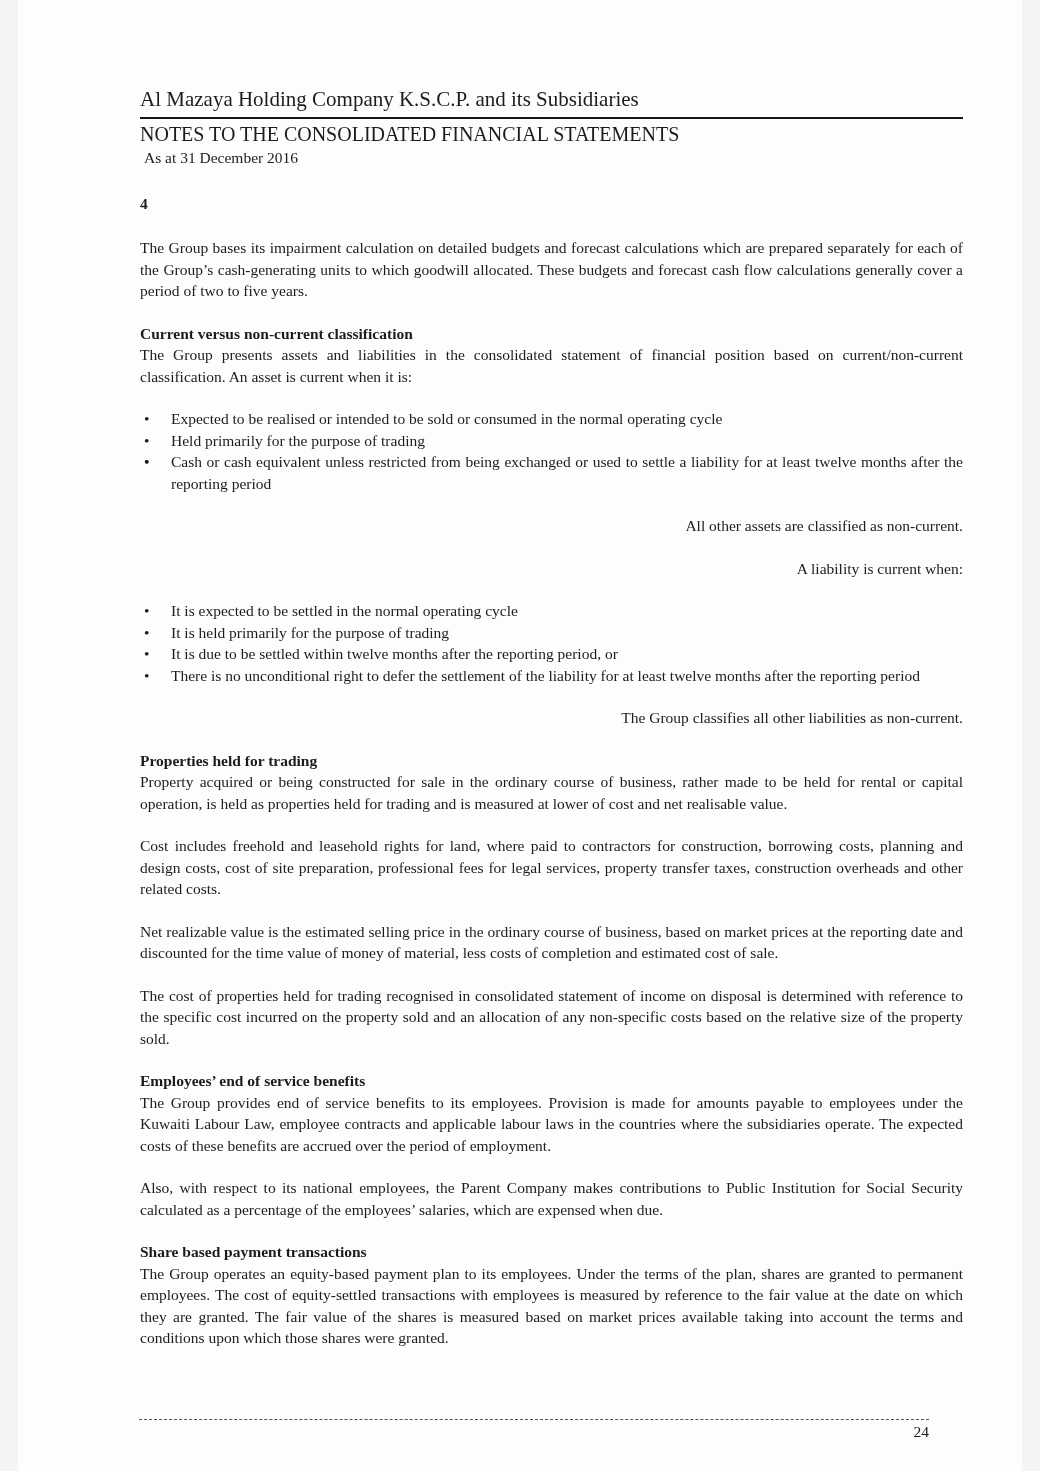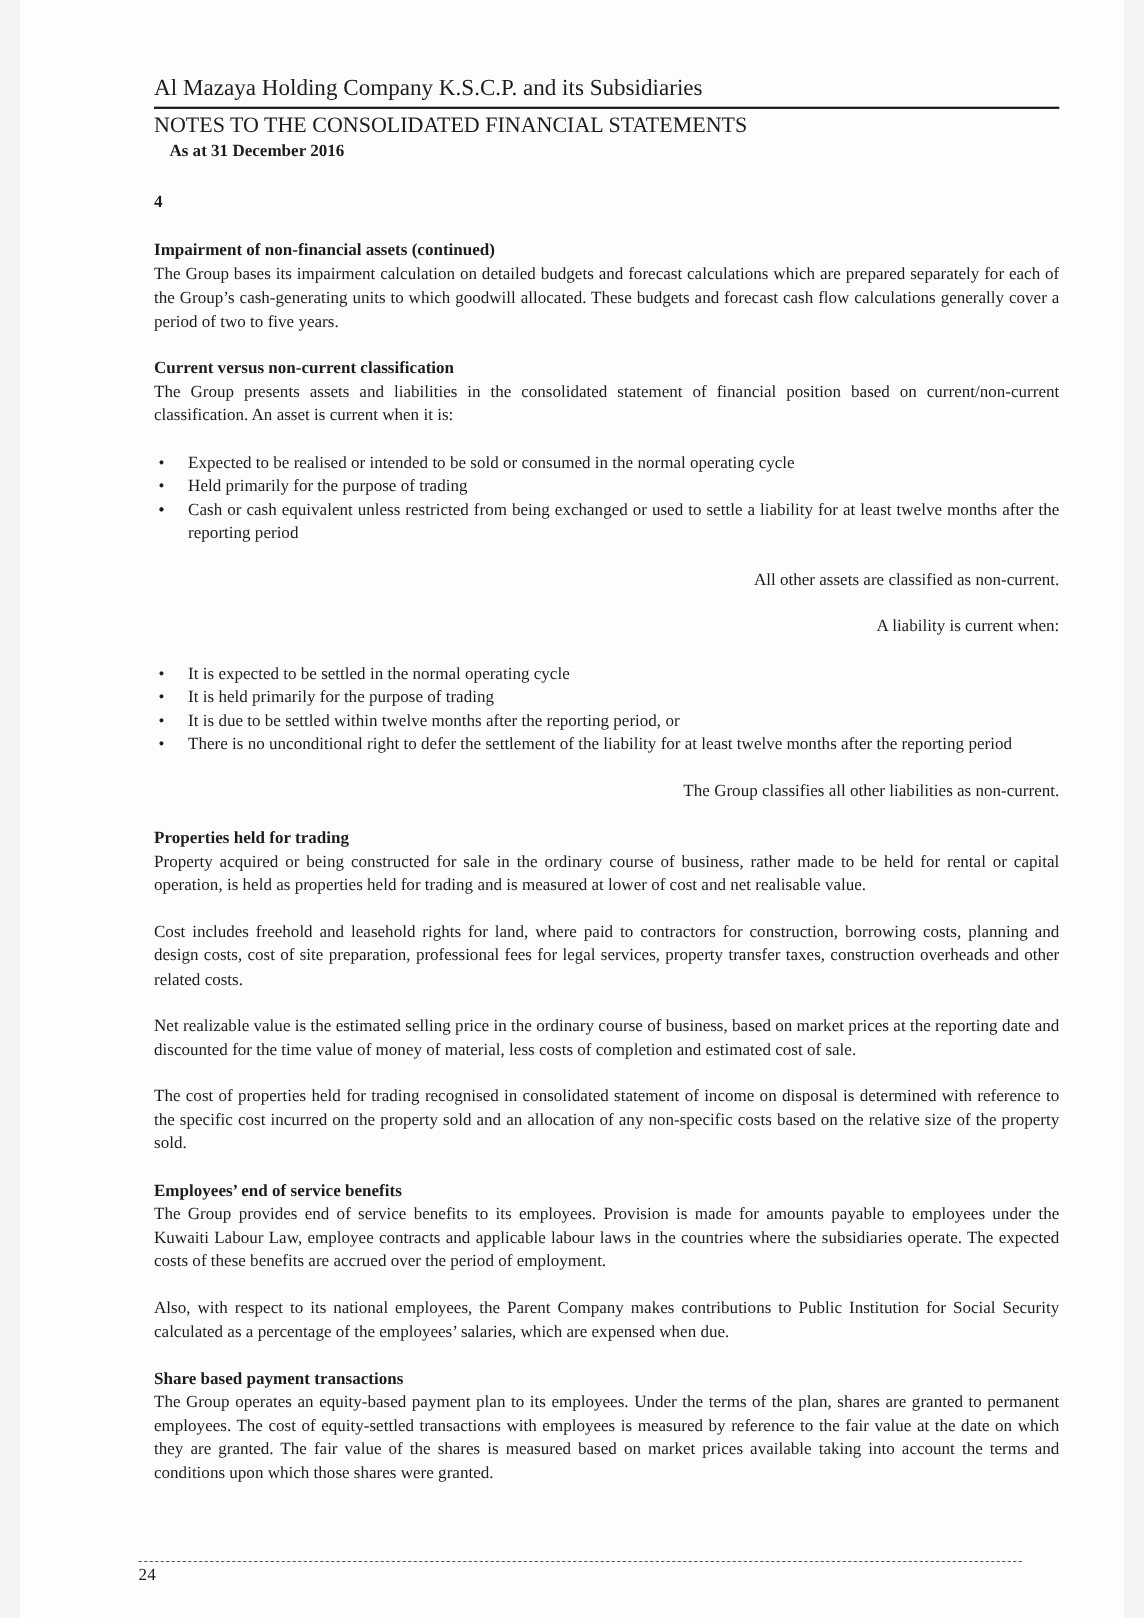--- a/index.html
+++ b/index.html
@@ -11,40 +11,39 @@
     position: relative;
     width: 1004px;
     height: 1471px;
     margin: 0 auto;
     background: #fdfdfc;
     color: #1c1c1c;
     font-family: "Liberation Serif", serif;
     font-size: 15.5px;
     line-height: 21.5px;
     box-sizing: border-box;
-    padding: 66px 95px 0 122px;
+    padding: 86px 95px 0 122px;
     overflow: hidden;
   }
   .content { width: 823px; }
 
   .company-name {
     font-size: 21px;
     line-height: 26px;
     padding-bottom: 5px;
     border-bottom: 2.5px solid #161616;
   }
   .doc-title {
     font-size: 20px;
     line-height: 25px;
     font-weight: normal;
     margin: 3px 0 0 0;
   }
   .date-line {
-    margin: 0 0 24px 14px;
-    font-weight: bold;
+    margin: 0 0 24px 4px;
   }
 
   .section-heading {
     display: flex;
     font-weight: bold;
     margin: 0 0 23px 0;
   }
   .section-number { width: 50px; flex: 0 0 50px; }
 
   .subheading {
@@ -70,25 +69,25 @@
     margin: 0;
   }
   ul.bullet-list li .bullet-dot {
     position: absolute;
     left: 4px;
     top: 0;
   }
 
   .page-footer {
     position: absolute;
-    left: 108px;
+    left: 121px;
     right: 93px;
     top: 1419px;
     border-top: 1.5px dashed #565656;
-    text-align: left;
+    text-align: right;
   }
   .page-number {
     display: inline-block;
     margin-top: 1px;
     font-size: 15.5px;
   }
 </style>
 </head>
 <body>
 
@@ -96,21 +95,20 @@
   <div class="content">
 
     <div class="company-name">Al Mazaya Holding Company K.S.C.P. and its Subsidiaries</div>
     <h1 class="doc-title">NOTES TO THE CONSOLIDATED FINANCIAL STATEMENTS</h1>
     <div class="date-line">As at 31 December 2016</div>
 
     <div class="section-heading">
       <span class="section-number">4</span>
     </div>
 
-    <h3 class="subheading">Impairment of non-financial assets (continued)</h3>
     <p class="body-para">The Group bases its impairment calculation on detailed budgets and forecast calculations which are prepared separately for each of the Group’s cash-generating units to which goodwill allocated. These budgets and forecast cash flow calculations generally cover a period of two to five years.</p>
 
     <h3 class="subheading">Current versus non-current classification</h3>
     <p class="body-para">The Group presents assets and liabilities in the consolidated statement of financial position based on current/non-current classification. An asset is current when it is:</p>
 
     <ul class="bullet-list">
       <li>
         <span class="bullet-dot">•</span>
         <span>Expected to be realised or intended to be sold or consumed in the normal operating cycle</span>
       </li>

